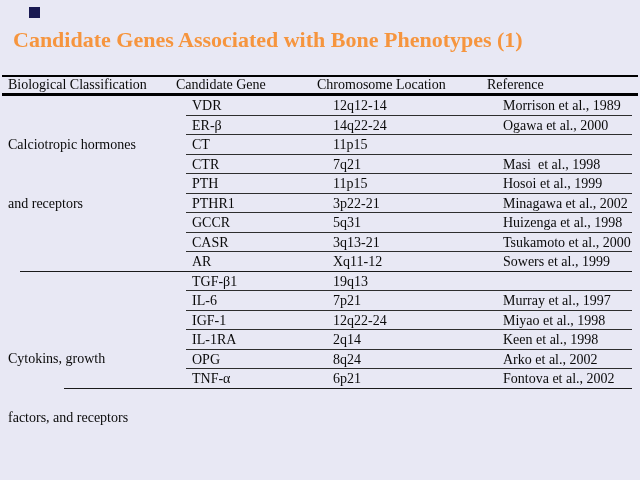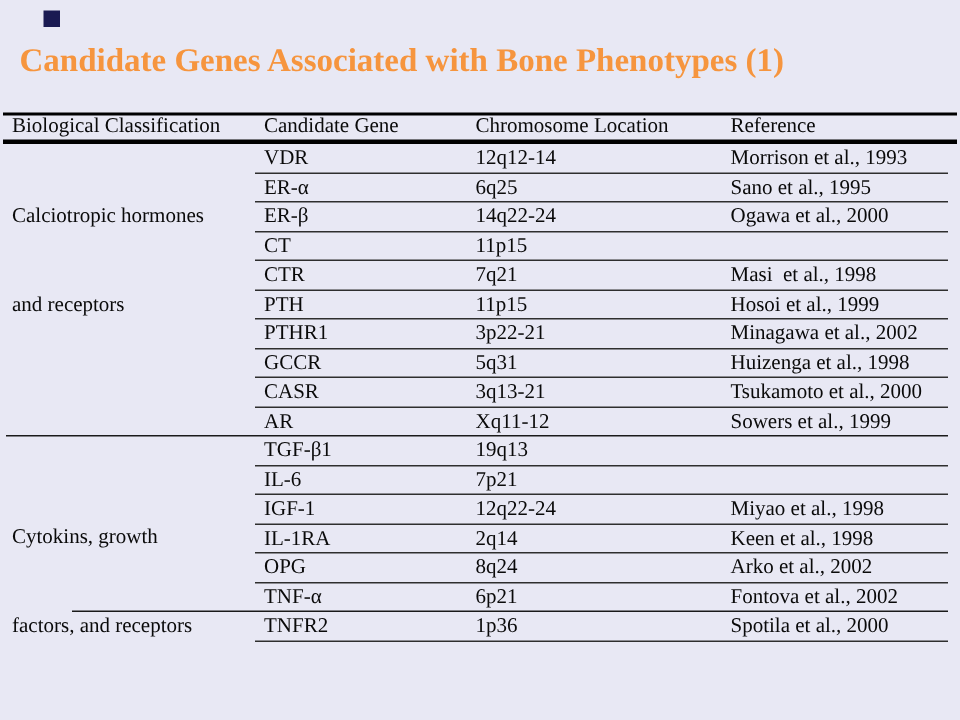--- a/index.html
+++ b/index.html
@@ -16,21 +16,21 @@
     white-space:nowrap;
   }
   
   .line{position:absolute;background:#000;}
   .top-line{left:2px;right:2px;top:75px;height:2px;}
   .header-line{left:2px;right:2px;top:93px;height:3px;}
   
   .thead{position:absolute;left:0;right:0;top:77px;height:16px;font-size:14px;}
   .thead .cell{line-height:16px;}
   
-  .tbody{position:absolute;left:0;right:0;top:96px;}
+  .tbody{position:absolute;left:16px;right:0;top:96px;}
   .row{position:relative;height:19.5px;}
   .row::after{
     content:"";position:absolute;left:170px;right:8px;bottom:0;height:1px;background:#2e2e2e;
   }
   .row.group-end::after{left:4px;background:#1a1a1a;}
   .row.indent-end::after{left:48px;background:#1a1a1a;}
   .cell{
     position:absolute;top:0;line-height:19.5px;font-size:14px;white-space:pre;
   }
   .col-class{left:8px;}
@@ -69,28 +69,23 @@
   <div class="group-label" style="top:310px">
     <div>Cytokins, growth</div>
     <div>factors, and receptors</div>
   </div>
 
   <div class="tbody">
 
     <div class="row">
       <span class="cell col-gene">VDR</span>
       <span class="cell col-loc">12q12-14</span>
-      <span class="cell col-ref">Morrison et al., 1993</span>
+      <span class="cell col-ref">Morrison et al., 1989</span>
     </div>
 
-    <div class="row">
-      <span class="cell col-gene">ER-α</span>
-      <span class="cell col-loc">6q25</span>
-      <span class="cell col-ref">Sano et al., 1995</span>
-    </div>
 
     <div class="row">
       <span class="cell col-gene">ER-β</span>
       <span class="cell col-loc">14q22-24</span>
       <span class="cell col-ref">Ogawa et al., 2000</span>
     </div>
 
     <div class="row">
       <span class="cell col-gene">CT</span>
       <span class="cell col-loc">11p15</span>
@@ -134,20 +129,21 @@
     </div>
 
     <div class="row">
       <span class="cell col-gene">TGF-β1</span>
       <span class="cell col-loc">19q13</span>
     </div>
 
     <div class="row">
       <span class="cell col-gene">IL-6</span>
       <span class="cell col-loc">7p21</span>
+      <span class="cell col-ref">Murray et al., 1997</span>
     </div>
 
     <div class="row">
       <span class="cell col-gene">IGF-1</span>
       <span class="cell col-loc">12q22-24</span>
       <span class="cell col-ref">Miyao et al., 1998</span>
     </div>
 
     <div class="row">
       <span class="cell col-gene">IL-1RA</span>
@@ -160,20 +156,15 @@
       <span class="cell col-loc">8q24</span>
       <span class="cell col-ref">Arko et al., 2002</span>
     </div>
 
     <div class="row indent-end">
       <span class="cell col-gene">TNF-α</span>
       <span class="cell col-loc">6p21</span>
       <span class="cell col-ref">Fontova et al., 2002</span>
     </div>
 
-    <div class="row">
-      <span class="cell col-gene">TNFR2</span>
-      <span class="cell col-loc">1p36</span>
-      <span class="cell col-ref">Spotila et al., 2000</span>
-    </div>
 
   </div>
 </div>
 
 </body></html>

